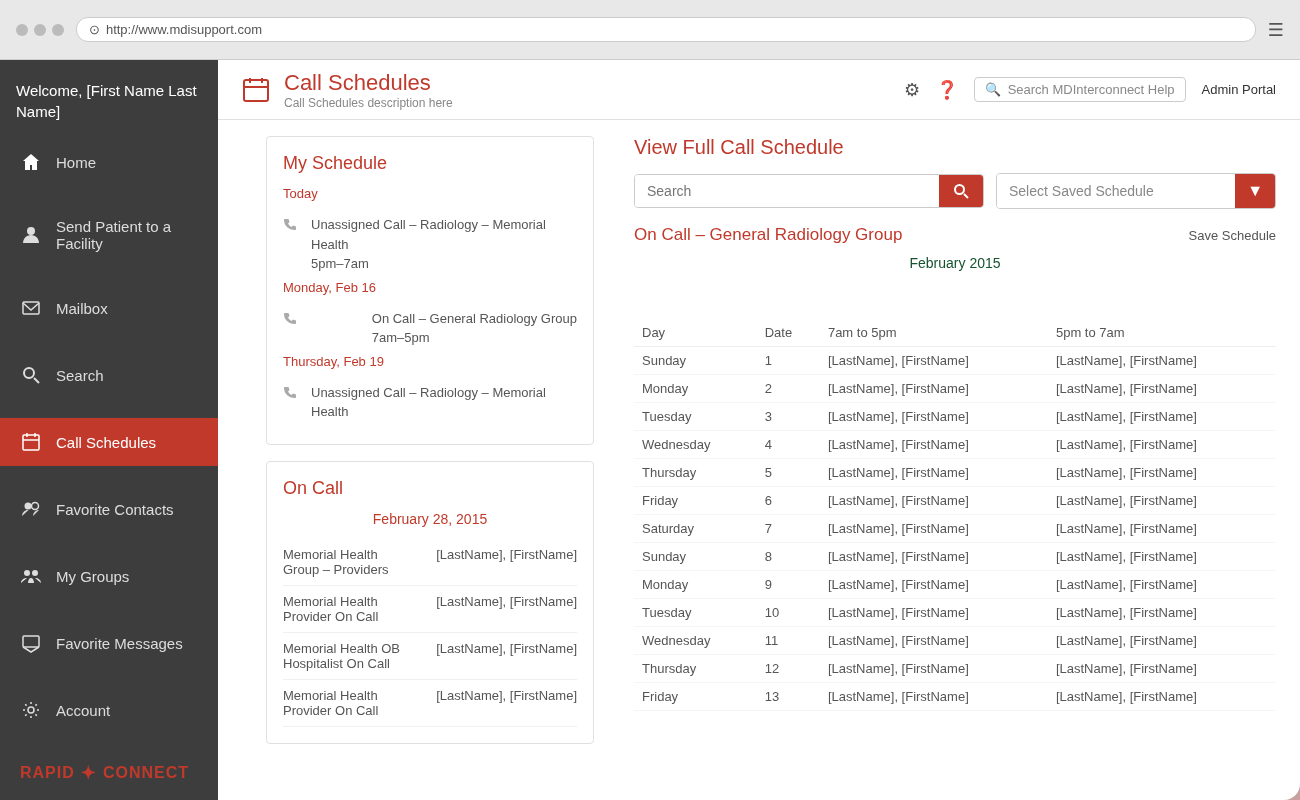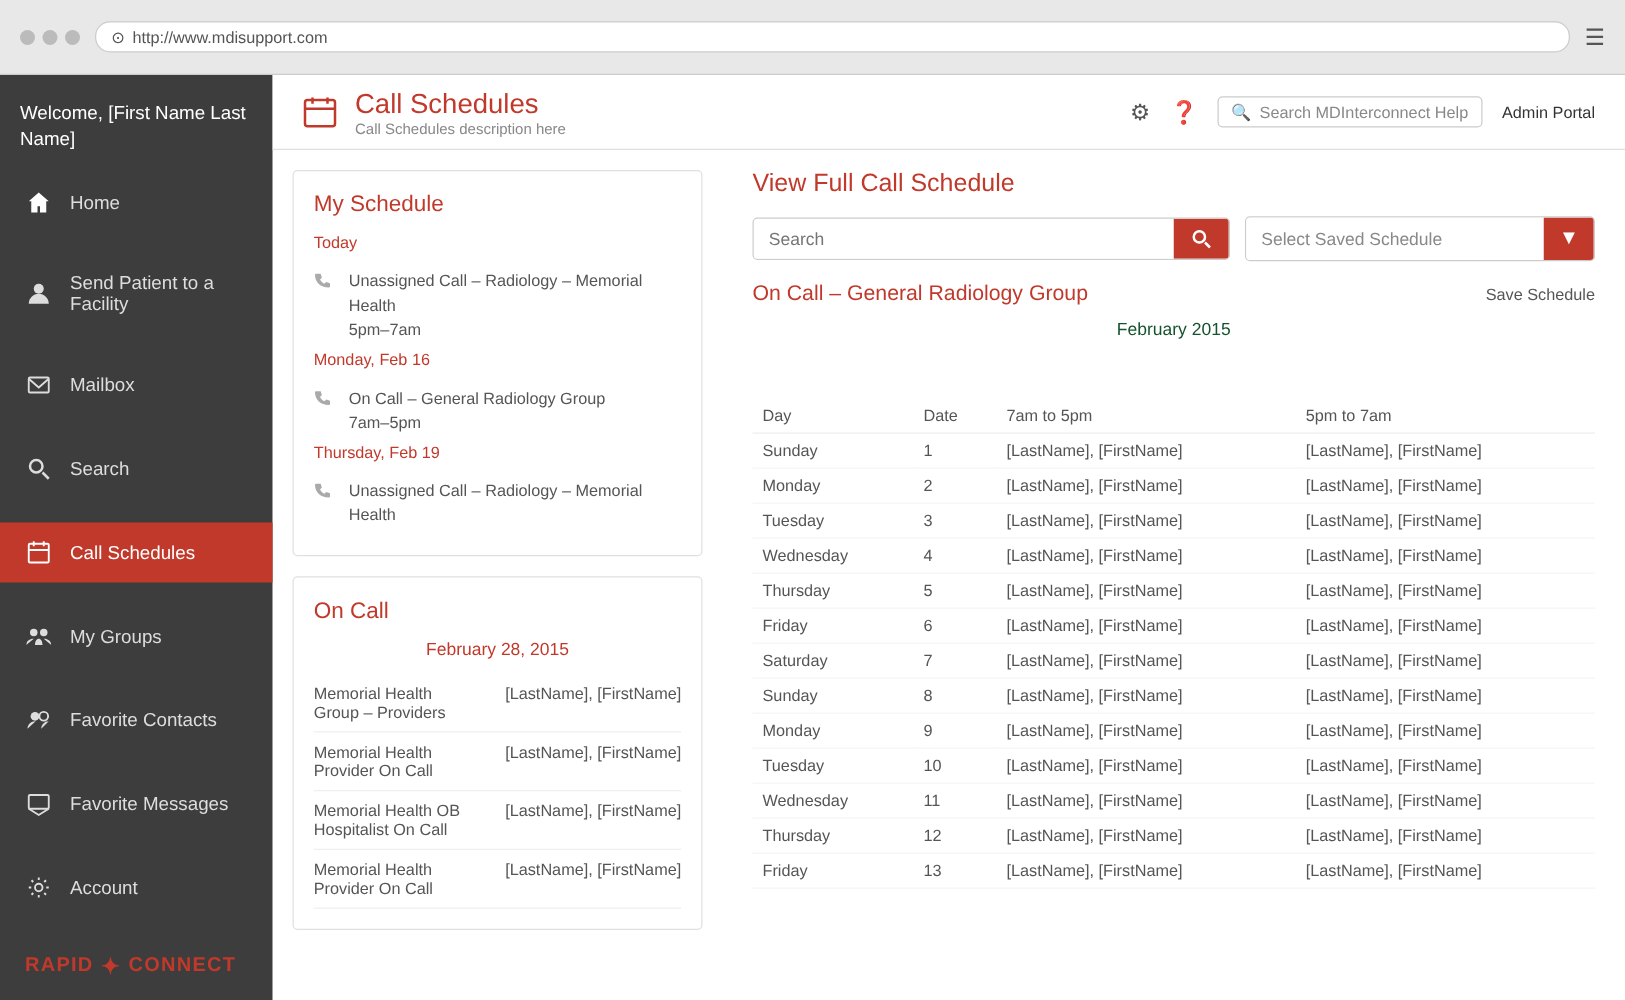--- a/index.html
+++ b/index.html
@@ -28,20 +28,21 @@
       align-items: center;
       gap: 6px;
     }
     .browser-menu { margin-left: 12px; font-size: 18px; color: #555; cursor: pointer; }
 
     
     .app-container {
       display: flex;
       height: 740px;
       background: white;
+      border-radius: 16px;
     }
 
     
     .sidebar {
       width: 218px;
       background: #3d3d3d;
       display: flex;
       flex-direction: column;
       flex-shrink: 0;
     }
@@ -115,35 +116,37 @@
 
     
     .left-panel {
       width: 360px;
       flex-shrink: 0;
       padding: 16px;
       overflow-y: auto;
       display: flex;
       flex-direction: column;
       gap: 16px;
+      margin-left: 32px;
     }
 
     
     .card {
       border: 1px solid #e0e0e0;
       border-radius: 4px;
       padding: 16px;
     }
     .card-title { font-size: 18px; color: #c0392b; margin-bottom: 12px; font-weight: 400; }
     .schedule-date { font-size: 13px; color: #c0392b; font-weight: 500; margin-bottom: 8px; }
     .schedule-item {
       display: flex;
       align-items: flex-start;
       gap: 12px;
       padding: 6px 0;
+      justify-content: space-between;
     }
     .phone-icon-sm { color: #aaa; font-size: 16px; margin-top: 2px; }
     .schedule-text { font-size: 13px; color: #555; line-height: 1.5; }
 
     
     .on-call-date { color: #c0392b; font-size: 14px; text-align: center; margin-bottom: 12px; }
     .on-call-table { width: 100%; }
     .on-call-row {
       display: flex;
       justify-content: space-between;
@@ -327,38 +330,38 @@
             <line x1="14" y1="1" x2="14" y2="5" stroke="white" stroke-width="1.5"></line>
             <line x1="2" y1="8" x2="18" y2="8" stroke="white" stroke-width="1.5"></line>
           </svg>
         </div>
         <span>Call Schedules</span>
       </div>
 
       <div class="nav-item">
         <div class="nav-icon">
           <svg width="20" height="20" viewBox="0 0 20 20" fill="#ddd">
-            <circle cx="6" cy="7" r="3"></circle>
-            <circle cx="14" cy="7" r="3"></circle>
-            <path d="M0 17c0-3 2.5-5 6-5M20 17c0-3-2.5-5-6-5M7 17c0-3 1.3-5 3-5s3 2 3 5"></path>
-          </svg>
-        </div>
-        <span>My Groups</span>
-      </div>
-
-      <div class="nav-item">
-        <div class="nav-icon">
-          <svg width="20" height="20" viewBox="0 0 20 20" fill="#ddd">
             <circle cx="7" cy="7" r="3.5"></circle>
             <path d="M1 17c0-3.3 2.7-6 6-6h.5"></path>
             <circle cx="14" cy="7" r="3.5" fill="none" stroke="#ddd" stroke-width="1.5"></circle>
             <path d="M12 17c0-3.3 2.7-6 6-6"></path>
           </svg>
         </div>
         <span>Favorite Contacts</span>
+      </div>
+
+      <div class="nav-item">
+        <div class="nav-icon">
+          <svg width="20" height="20" viewBox="0 0 20 20" fill="#ddd">
+            <circle cx="6" cy="7" r="3"></circle>
+            <circle cx="14" cy="7" r="3"></circle>
+            <path d="M0 17c0-3 2.5-5 6-5M20 17c0-3-2.5-5-6-5M7 17c0-3 1.3-5 3-5s3 2 3 5"></path>
+          </svg>
+        </div>
+        <span>My Groups</span>
       </div>
 
       <div class="nav-item">
         <div class="nav-icon">
           <svg width="20" height="20" viewBox="0 0 20 20" fill="none" stroke="#ddd" stroke-width="1.5">
             <rect x="2" y="3" width="16" height="11" rx="1"></rect>
             <polyline points="2,14 10,19 18,14"></polyline>
           </svg>
         </div>
         <span>Favorite Messages</span>

